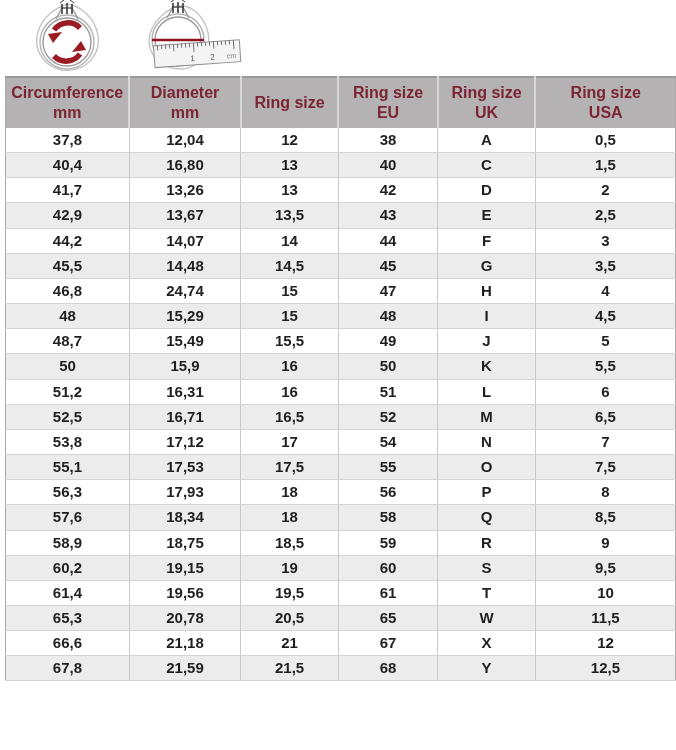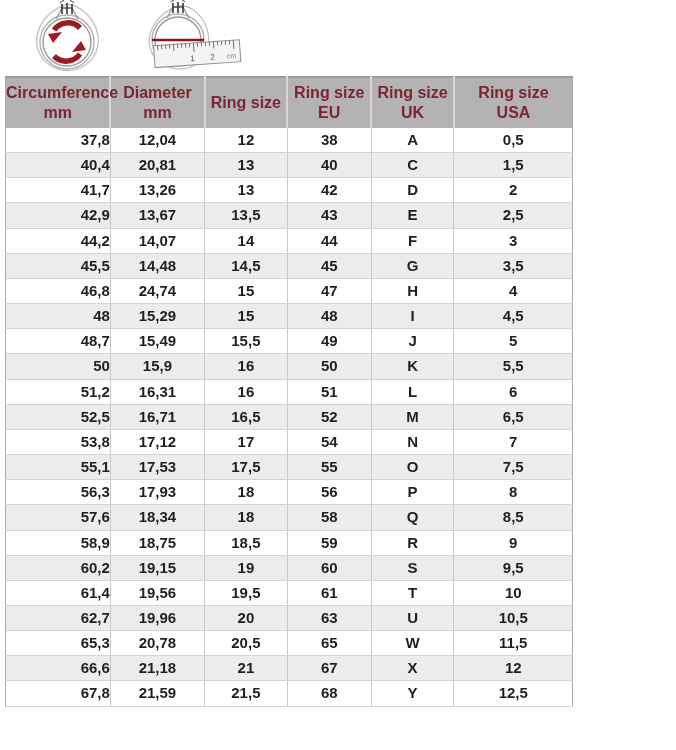--- a/index.html
+++ b/index.html
@@ -27,21 +27,21 @@
     top: 0;
   }
   .ring-icon.circ { left: 18px; }
   .ring-icon.diam { left: 134px; }
 
   
   .size-table-wrap {
     position: absolute;
     top: 76px;
     left: 5px;
-    width: 568px;
+    width: 671px;
     height: 674px;
   }
   table.size-table {
     width: 100%;
     border-collapse: collapse;
     table-layout: fixed;
     border: 1px solid #a9a9a9;
     border-top: 2px solid #9a9a9a;
   }
   table.size-table thead th {
@@ -63,21 +63,21 @@
     color: #1f1f1f;
     text-align: center;
     height: 24.15px;
     line-height: 24.15px;
     padding: 0;
     border-left: 1px solid #c9c9c9;
     border-bottom: 1px solid #d4d4d4;
     white-space: nowrap;
     overflow: hidden;
   }
-  table.size-table tbody td:first-child { border-left: none; text-align: right; }
+  table.size-table tbody td:first-child { border-left: none; }
   table.size-table tbody tr:nth-child(even) td { background: #ececec; }
   table.size-table tbody tr:nth-child(odd)  td { background: #ffffff; }
   table.size-table tbody td.col-diameter,
   table.size-table tbody td.col-uk { font-weight: 700; }
 
   col.c1 { width: 18.5%; }
   col.c2 { width: 16.6%; }
   col.c3 { width: 14.6%; }
   col.c4 { width: 14.8%; }
   col.c5 { width: 14.6%; }
@@ -185,21 +185,21 @@
           <tr>
             <td class="col-circumference">37,8</td>
             <td class="col-diameter">12,04</td>
             <td class="col-ringsize">12</td>
             <td class="col-eu">38</td>
             <td class="col-uk">A</td>
             <td class="col-usa">0,5</td>
           </tr>
           <tr>
             <td class="col-circumference">40,4</td>
-            <td class="col-diameter">20,81</td>
+            <td class="col-diameter">16,80</td>
             <td class="col-ringsize">13</td>
             <td class="col-eu">40</td>
             <td class="col-uk">C</td>
             <td class="col-usa">1,5</td>
           </tr>
           <tr>
             <td class="col-circumference">41,7</td>
             <td class="col-diameter">13,26</td>
             <td class="col-ringsize">13</td>
             <td class="col-eu">42</td>
@@ -328,28 +328,20 @@
           </tr>
           <tr>
             <td class="col-circumference">61,4</td>
             <td class="col-diameter">19,56</td>
             <td class="col-ringsize">19,5</td>
             <td class="col-eu">61</td>
             <td class="col-uk">T</td>
             <td class="col-usa">10</td>
           </tr>
           <tr>
-            <td class="col-circumference">62,7</td>
-            <td class="col-diameter">19,96</td>
-            <td class="col-ringsize">20</td>
-            <td class="col-eu">63</td>
-            <td class="col-uk">U</td>
-            <td class="col-usa">10,5</td>
-          </tr>
-          <tr>
             <td class="col-circumference">65,3</td>
             <td class="col-diameter">20,78</td>
             <td class="col-ringsize">20,5</td>
             <td class="col-eu">65</td>
             <td class="col-uk">W</td>
             <td class="col-usa">11,5</td>
           </tr>
           <tr>
             <td class="col-circumference">66,6</td>
             <td class="col-diameter">21,18</td>

